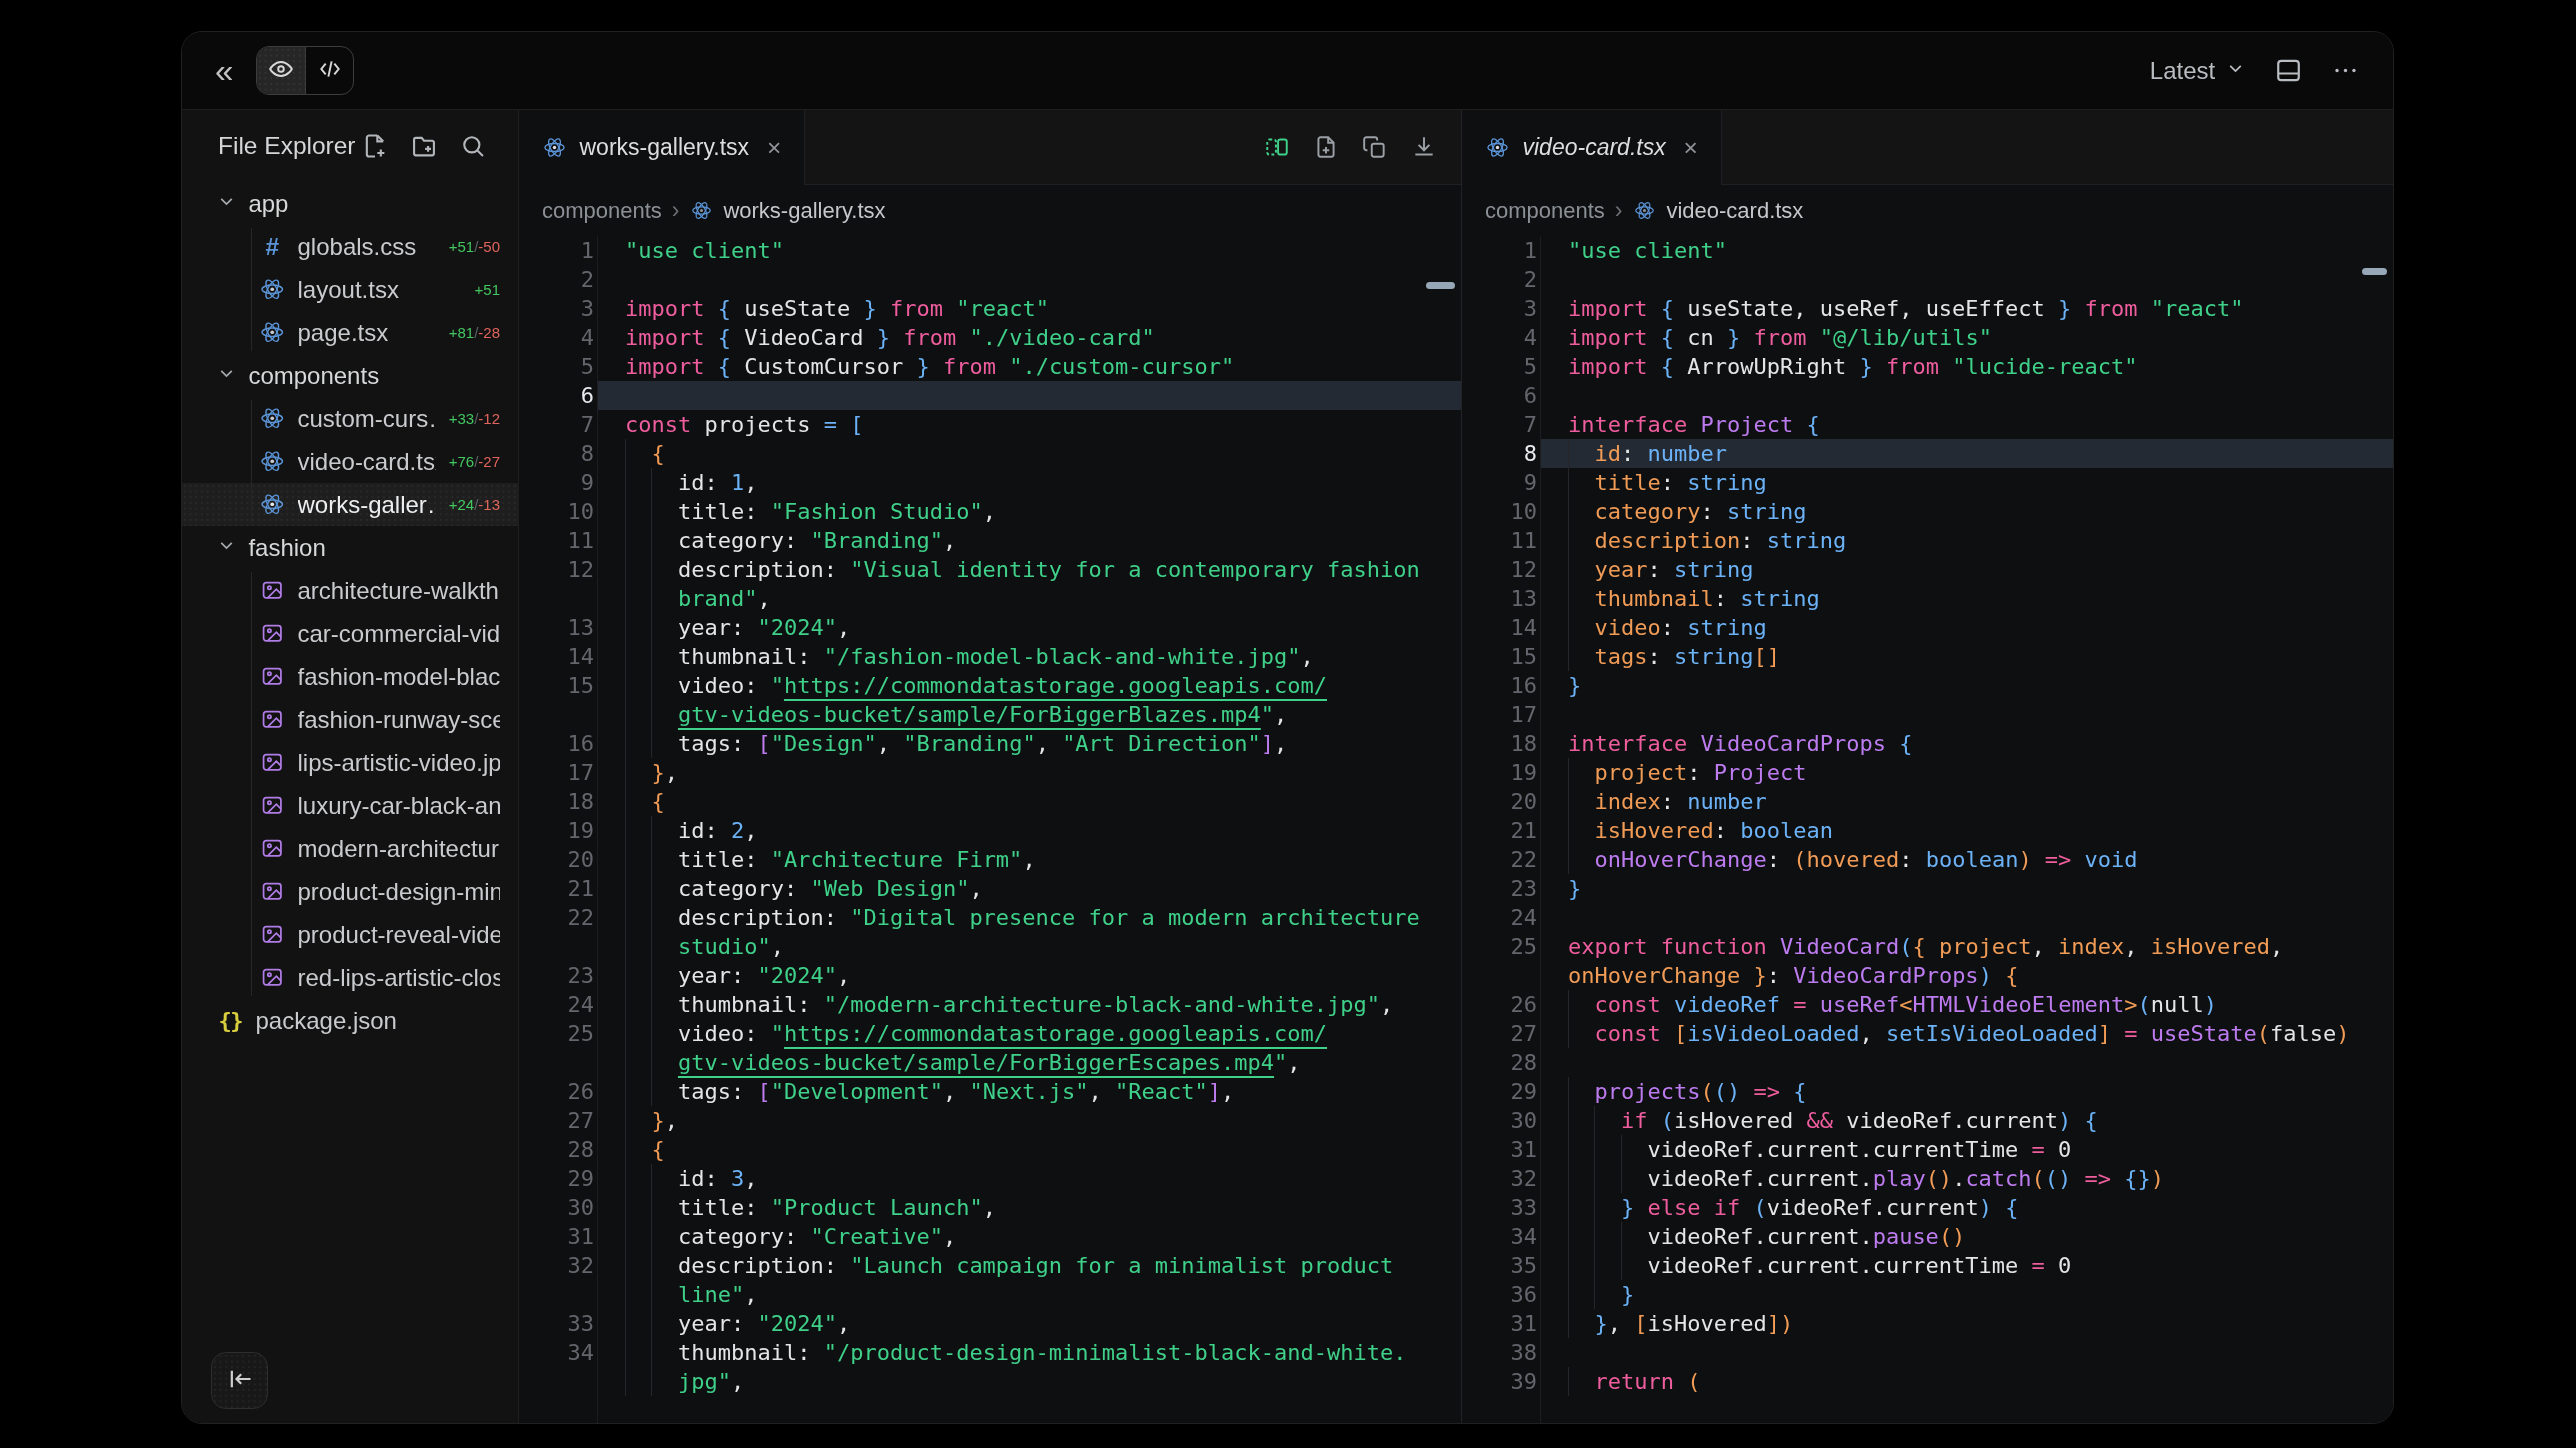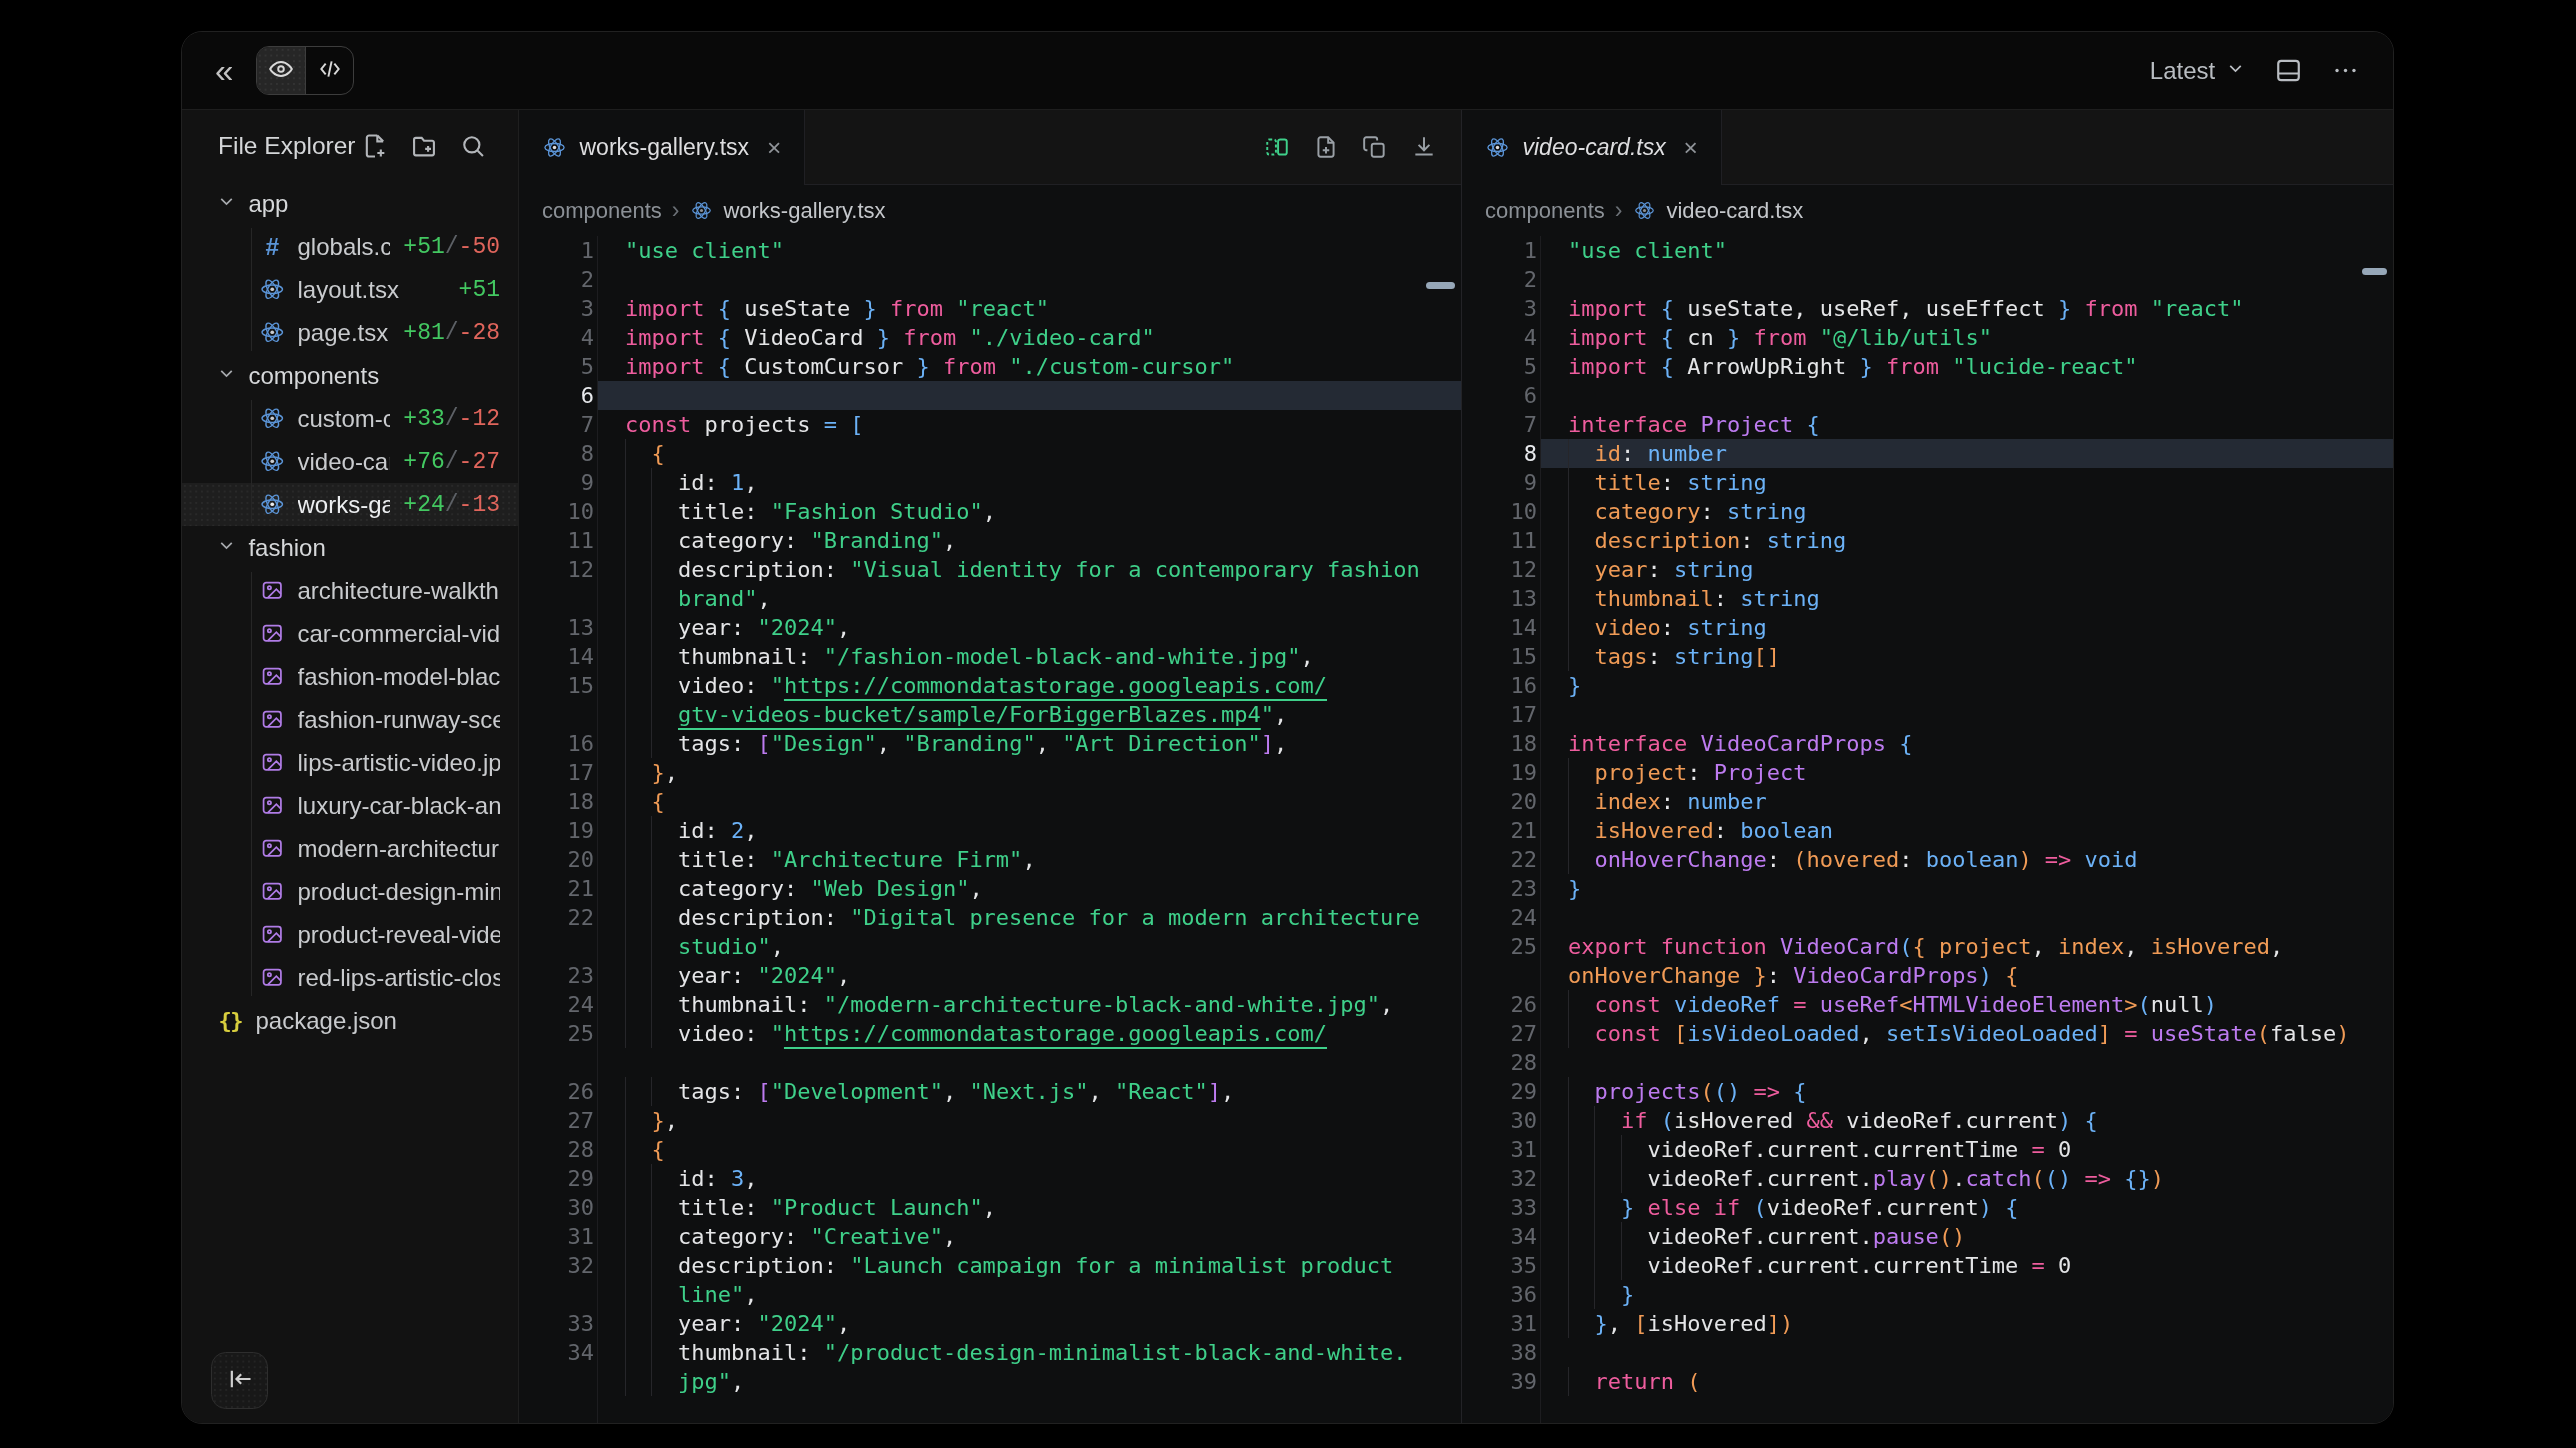--- a/index.html
+++ b/index.html
@@ -45,21 +45,21 @@
     background-image:radial-gradient(rgba(255,255,255,.05) 1px, transparent 1.1px);
     background-size:5.7px 5.7px; color:#eceef0; }
   .ficon { width:24.5px; height:24.5px; flex:none; display:flex; align-items:center; justify-content:center; }
   .ficon svg { width:24.5px; height:24.5px; display:block; }
   .ficon.react svg { stroke:#5b94d6; }
   .ficon.image svg { stroke:#b07ce6; }
   .ficon.hash { color:#5b94d6; font-size:24.5px; font-weight:bold; }
   .ficon.braces { color:#d9cf3e; font-size:22px; font-weight:bold; letter-spacing:-1.6px;
     font-family:"DejaVu Sans Mono", monospace; }
   .flabel { white-space:nowrap; overflow:hidden; }
-  .diff { margin-left:auto; font-family:Liberation Mono, monospace; font-size:23px; white-space:nowrap; }
+  .diff { margin-left:auto; font-family:Liberation Sans, sans-serif; font-size:15px; white-space:nowrap; }
   .diff .add { color:#43c861; }
   .diff .sep { color:#5d6166; }
   .diff .del { color:#e0655c; }
   .tchildren { position:relative; }
   .tchildren::before { content:""; position:absolute; left:69px; top:3.3px; bottom:3.3px;
     width:0.8px; background:#262626; }
   .sb-bottom-btn { position:absolute; left:29px; bottom:14.7px; width:57px; height:57px;
     border:1.2px solid #2e2e2e; border-radius:14.7px; background:#181818;
     background-image:radial-gradient(rgba(255,255,255,.05) 1px, transparent 1.1px);
     background-size:5.7px 5.7px; display:flex; align-items:center; justify-content:center; }
@@ -562,20 +562,21 @@
           <div class="crow">
             <div class="gut">24</div>
             <div class="txt"><span class="gd" style="left: 0ch;"></span><span class="gd" style="left: 2ch;"></span><span class="tk-w">    thumbnail: </span><span class="tk-s">"/modern-architecture-black-and-white.jpg"</span><span class="tk-w">,</span></div>
           </div>
           <div class="crow">
             <div class="gut">25</div>
             <div class="txt"><span class="gd" style="left: 0ch;"></span><span class="gd" style="left: 2ch;"></span><span class="tk-w">    video: </span><span class="tk-s">"</span><span class="tk-u">https://commondatastorage.googleapis.com/</span></div>
           </div>
           <div class="crow">
             <div class="gut"></div>
+            <div class="txt"><span class="gd" style="left: 0ch;"></span><span class="gd" style="left: 2ch;"></span><span class="tk-w">    </span><span class="tk-u">gtv-videos-bucket/sample/ForBiggerEscapes.mp4</span><span class="tk-s">"</span><span class="tk-w">,</span></div>
           </div>
           <div class="crow">
             <div class="gut">26</div>
             <div class="txt"><span class="gd" style="left: 0ch;"></span><span class="gd" style="left: 2ch;"></span><span class="tk-w">    tags: </span><span class="tk-p">[</span><span class="tk-s">"Development"</span><span class="tk-w">, </span><span class="tk-s">"Next.js"</span><span class="tk-w">, </span><span class="tk-s">"React"</span><span class="tk-p">]</span><span class="tk-w">,</span></div>
           </div>
           <div class="crow">
             <div class="gut">27</div>
             <div class="txt"><span class="gd" style="left: 0ch;"></span><span class="tk-w">  </span><span class="tk-o">}</span><span class="tk-w">,</span></div>
           </div>
           <div class="crow">

